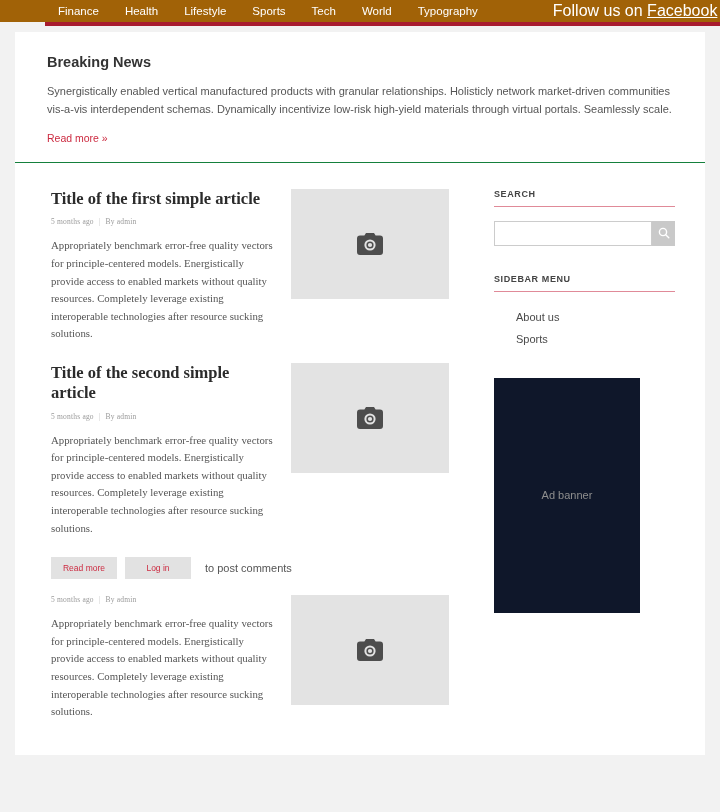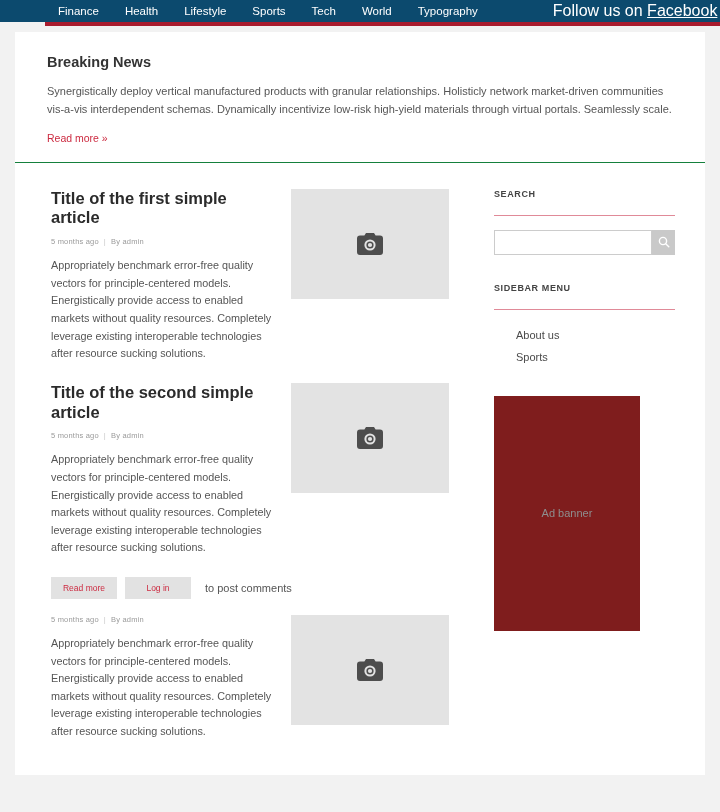--- a/index.html
+++ b/index.html
@@ -9,21 +9,21 @@
     height: 812px;
     font-family: "Liberation Sans", sans-serif;
     background: #f2f2f2;
     overflow: hidden;
   }
 
   
   .topbar {
     position: relative;
     height: 22px;
-    background: #0c4a6e;
+    background: #a16207;
     display: flex;
     align-items: center;
   }
   .topbar::after {
     content: "";
     position: absolute;
     left: 45px; right: 0; bottom: -4px;
     height: 4px;
     background: #a81b2e;
   }
@@ -104,20 +104,21 @@
   .col-sidebar {
     width: 245px;
     padding-left: 34px;
     padding-right: 30px;
   }
 
   
   .article {
     display: flex;
     margin-bottom: 20px;
+    font-family: Liberation Serif, serif;
   }
   .article-text { width: 240px; padding-right: 14px; }
   .article-title {
     font-size: 16.5px;
     font-weight: bold;
     color: #2b2b2b;
     line-height: 1.2;
     margin-bottom: 9px;
     cursor: pointer;
   }
@@ -171,21 +172,21 @@
     margin-left: 6px;
   }
 
   
   .side-block { margin-bottom: 28px; }
   .side-heading {
     font-size: 9px;
     font-weight: bold;
     letter-spacing: .6px;
     color: #444444;
-    padding-bottom: 16px;
+    padding-bottom: 7px;
     border-bottom: 1px solid #e08a98;
     margin-bottom: 14px;
   }
   .search-row { display: flex; }
   .search-input {
     flex: 1;
     height: 25px;
     border: 1px solid #cccccc;
     background: #ffffff;
     font-size: 11px;
@@ -209,21 +210,21 @@
   .side-menu li {
     font-size: 11px;
     color: #4a4a4a;
     padding: 5px 0 5px 22px;
     cursor: pointer;
   }
 
   .ad-banner {
     width: 146px;
     height: 235px;
-    background: #7f1d1d;
+    background: #0f172a;
     margin-top: 22px;
     display: flex;
     align-items: center;
     justify-content: center;
     font-size: 11px;
     color: #8e8e8e;
   }
 </style>
 </head>
 <body>
@@ -239,21 +240,21 @@
     <li class="nav-item">Typography</li>
   </ul>
   <div class="follow"><span>Follow us on </span><a>Facebook</a><span> | </span><a>Twitter</a></div>
 </div>
 
 <div class="page">
   <div class="content-wrap">
 
     <div class="breaking">
       <div class="breaking-title">Breaking News</div>
-      <div class="breaking-body">Synergistically deploy vertical manufactured products with granular relationships. Holisticly network market-driven communities vis-a-vis interdependent schemas. Dynamically incentivize low-risk high-yield materials through virtual portals. Seamlessly scale.</div>
+      <div class="breaking-body">Synergistically enabled vertical manufactured products with granular relationships. Holisticly network market-driven communities vis-a-vis interdependent schemas. Dynamically incentivize low-risk high-yield materials through virtual portals. Seamlessly scale.</div>
       <a class="read-more-link">Read more »</a>
     </div>
 
     <div class="main-row">
 
       <div class="col-articles">
 
         <div class="article">
           <div class="article-text">
             <div class="article-title">Title of the first simple article</div>

